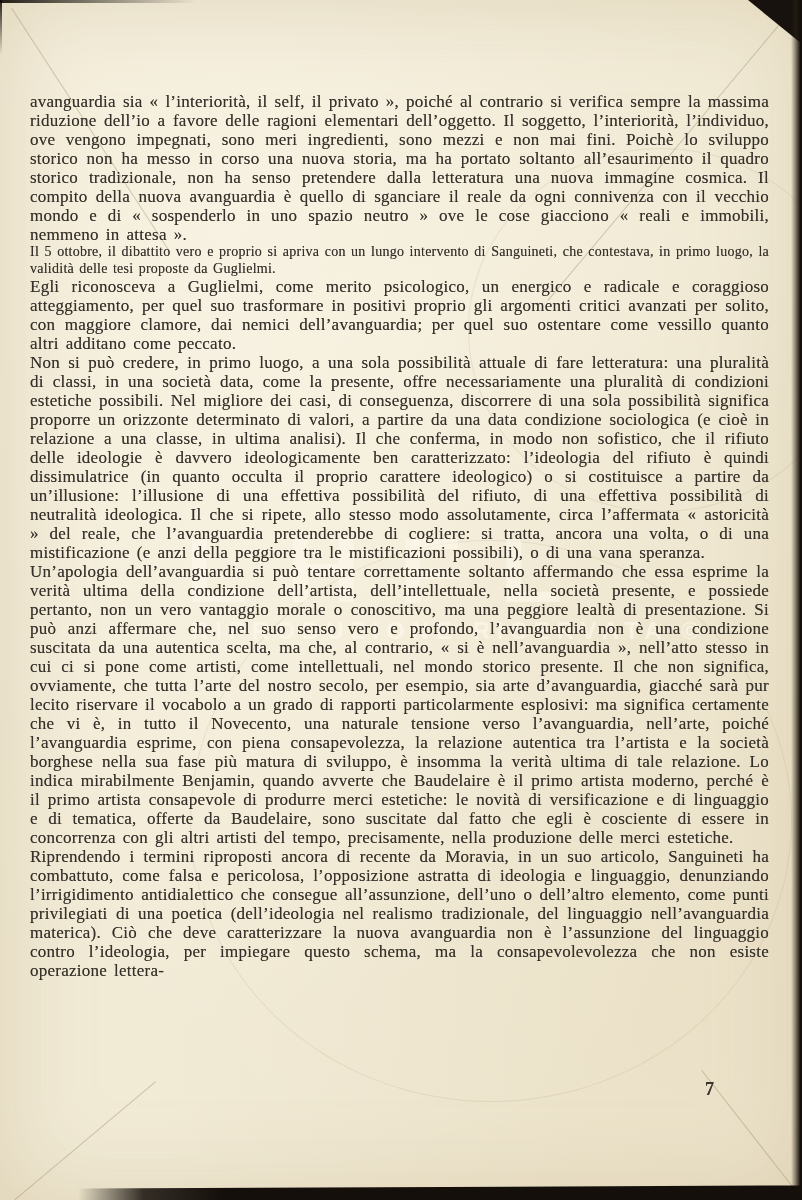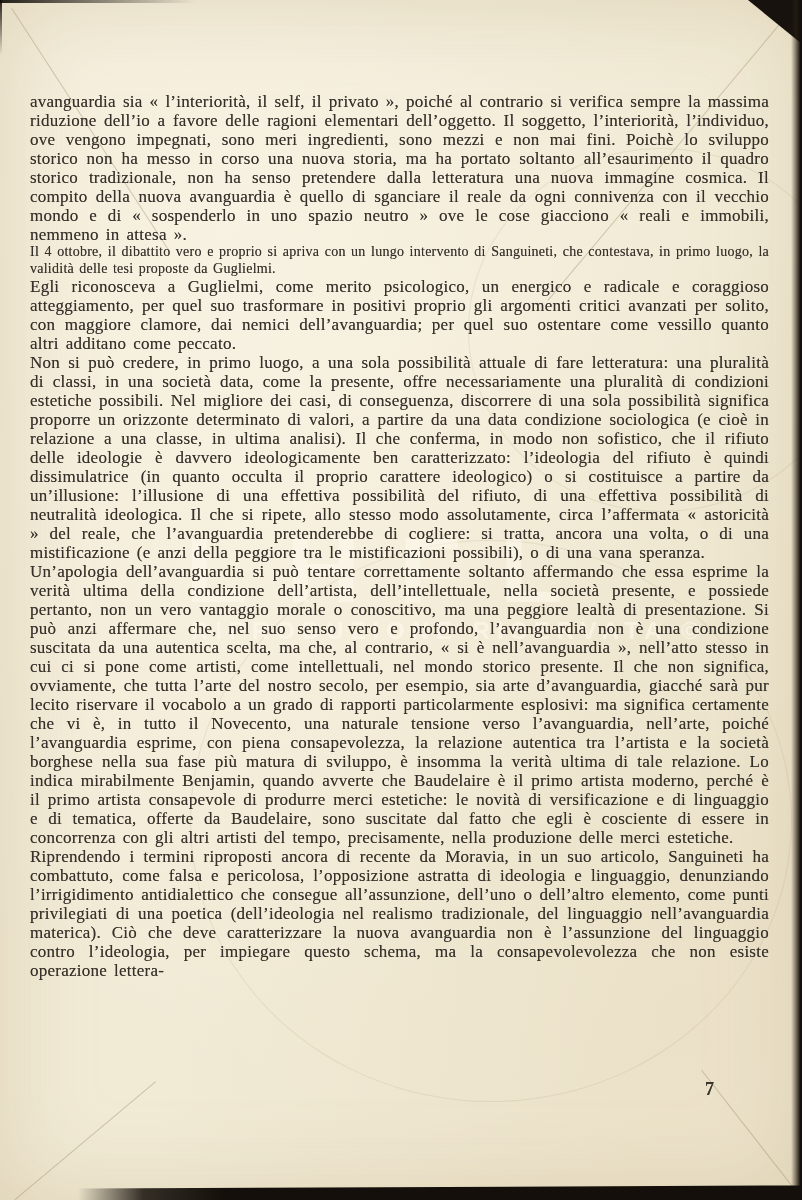--- a/index.html
+++ b/index.html
@@ -121,21 +121,21 @@
   <div class="crease crease-a"></div>
   <div class="crease crease-b"></div>
   <div class="crease crease-c"></div>
   <div class="crease crease-d"></div>
 
   <div class="wm-large">LHFL</div>
   <div class="wm-small">RIPRODUZIONE RISERVATA ©</div>
 
   <div class="text-block">
     <p>avanguardia sia « l’interiorità, il self, il privato », poiché al contrario si verifica sempre la massima riduzione dell’io a favore delle ragioni elementari dell’oggetto. Il soggetto, l’interiorità, l’individuo, ove vengono impegnati, sono meri ingredienti, sono mezzi e non mai fini. Poichè lo sviluppo storico non ha messo in corso una nuova storia, ma ha portato soltanto all’esaurimento il quadro storico tradizionale, non ha senso pretendere dalla letteratura una nuova immagine cosmica. Il compito della nuova avanguardia è quello di sganciare il reale da ogni connivenza con il vecchio mondo e di « sospenderlo in uno spazio neutro » ove le cose giacciono « reali e immobili, nemmeno in attesa ».</p>
-    <p class="small">Il 4 ottobre, il dibattito vero e proprio si apriva con un lungo intervento di Sanguineti, che contestava, in primo luogo, la validità delle tesi proposte da Guglielmi.</p>
+    <p class="small">Il 5 ottobre, il dibattito vero e proprio si apriva con un lungo intervento di Sanguineti, che contestava, in primo luogo, la validità delle tesi proposte da Guglielmi.</p>
     <p>Egli riconosceva a Guglielmi, come merito psicologico, un energico e radicale e coraggioso atteggiamento, per quel suo trasformare in positivi proprio gli argomenti critici avanzati per solito, con maggiore clamore, dai nemici dell’avanguardia; per quel suo ostentare come vessillo quanto altri additano come peccato.</p>
     <p>Non si può credere, in primo luogo, a una sola possibilità attuale di fare letteratura: una pluralità di classi, in una società data, come la presente, offre necessariamente una pluralità di condizioni estetiche possibili. Nel migliore dei casi, di conseguenza, discorrere di una sola possibilità significa proporre un orizzonte determinato di valori, a partire da una data condizione sociologica (e cioè in relazione a una classe, in ultima analisi). Il che conferma, in modo non sofistico, che il rifiuto delle ideologie è davvero ideologicamente ben caratterizzato: l’ideologia del rifiuto è quindi dissimulatrice (in quanto occulta il proprio carattere ideologico) o si costituisce a partire da un’illusione: l’illusione di una effettiva possibilità del rifiuto, di una effettiva possibilità di neutralità ideologica. Il che si ripete, allo stesso modo assolutamente, circa l’affermata « astoricità » del reale, che l’avanguardia pretenderebbe di cogliere: si tratta, ancora una volta, o di una mistificazione (e anzi della peggiore tra le mistificazioni possibili), o di una vana speranza.</p>
     <p>Un’apologia dell’avanguardia si può tentare correttamente soltanto affermando che essa esprime la verità ultima della condizione dell’artista, dell’intellettuale, nella società presente, e possiede pertanto, non un vero vantaggio morale o conoscitivo, ma una peggiore lealtà di presentazione. Si può anzi affermare che, nel suo senso vero e profondo, l’avanguardia non è una condizione suscitata da una autentica scelta, ma che, al contrario, « si è nell’avanguardia », nell’atto stesso in cui ci si pone come artisti, come intellettuali, nel mondo storico presente. Il che non significa, ovviamente, che tutta l’arte del nostro secolo, per esempio, sia arte d’avanguardia, giacché sarà pur lecito riservare il vocabolo a un grado di rapporti particolarmente esplosivi: ma significa certamente che vi è, in tutto il Novecento, una naturale tensione verso l’avanguardia, nell’arte, poiché l’avanguardia esprime, con piena consapevolezza, la relazione autentica tra l’artista e la società borghese nella sua fase più matura di sviluppo, è insomma la verità ultima di tale relazione. Lo indica mirabilmente Benjamin, quando avverte che Baudelaire è il primo artista moderno, perché è il primo artista consapevole di produrre merci estetiche: le novità di versificazione e di linguaggio e di tematica, offerte da Baudelaire, sono suscitate dal fatto che egli è cosciente di essere in concorrenza con gli altri artisti del tempo, precisamente, nella produzione delle merci estetiche.</p>
     <p>Riprendendo i termini riproposti ancora di recente da Moravia, in un suo articolo, Sanguineti ha combattuto, come falsa e pericolosa, l’opposizione astratta di ideologia e linguaggio, denunziando l’irrigidimento antidialettico che consegue all’assunzione, dell’uno o dell’altro elemento, come punti privilegiati di una poetica (dell’ideologia nel realismo tradizionale, del linguaggio nell’avanguardia materica). Ciò che deve caratterizzare la nuova avanguardia non è l’assunzione del linguaggio contro l’ideologia, per impiegare questo schema, ma la consapevolevolezza che non esiste operazione lettera-</p>
   </div>
 
   <div class="page-number">7</div>
 
   <div class="edge-top-left"></div>
   <div class="edge-left-sliver"></div>

